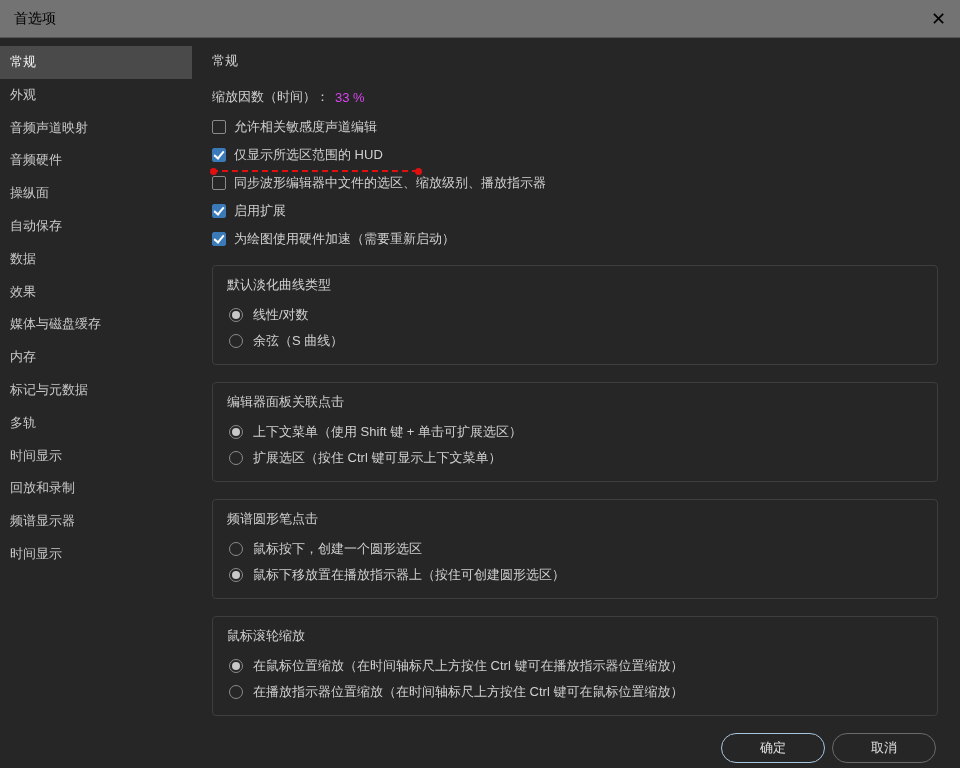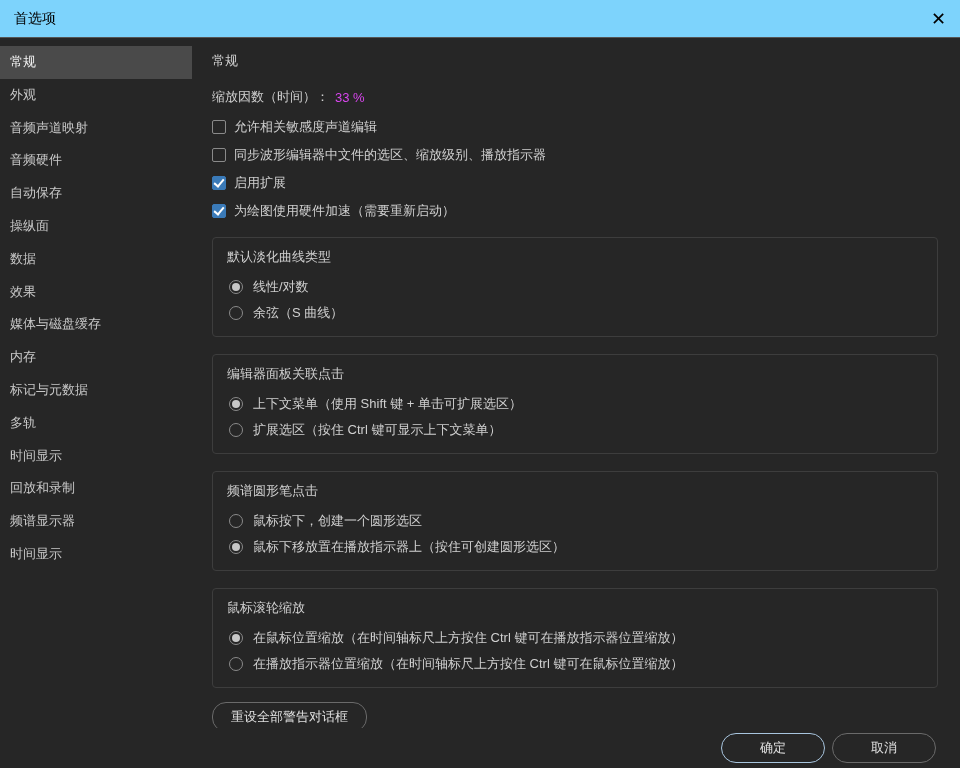--- a/index.html
+++ b/index.html
@@ -1,17 +1,17 @@
 <!DOCTYPE html>
 <html><head>
 <meta charset="utf-8">
 <style>
   * { box-sizing: border-box; margin: 0; padding: 0; }
   html, body { width: 960px; height: 768px; overflow: hidden; font-family: "Microsoft YaHei", "PingFang SC", sans-serif; font-size: 13px; background: #1e1e1e; color: #d0d0d0; }
-  .titlebar { height: 38px; background: #7dd3fc; display: flex; align-items: center; justify-content: space-between; padding: 0 14px; border-bottom: 1px solid #555; gap: 24px; }
+  .titlebar { height: 38px; background: #737373; display: flex; align-items: center; justify-content: space-between; padding: 0 14px; border-bottom: 1px solid #555; gap: 24px; }
   .titlebar .title { color: #000; font-size: 14px; }
   .titlebar .close { color: #000; font-size: 18px; cursor: pointer; font-weight: 300; }
   .body { display: flex; height: 690px; background: #262626; }
   .sidebar { width: 192px; background: #262626; padding-top: 8px; }
   .sidebar .item { padding: 6px 14px 6px 10px; color: #c8c8c8; cursor: pointer; line-height: 1.6; }
   .sidebar .item.selected { background: #4a4a4a; color: #f0f0f0; }
   .main { flex: 1; padding: 14px 22px 6px 20px; overflow: hidden; }
   .main .heading { color: #d0d0d0; margin-bottom: 18px; }
   .row { display: flex; align-items: center; margin-bottom: 14px; }
   .row.check { margin-bottom: 10px; }
@@ -42,22 +42,22 @@
   <span class="title">首选项</span>
   <span class="close">✕</span>
 </div>
 
 <div class="body">
   <div class="sidebar" id="sidebar">
       <div class="item selected">常规</div>
       <div class="item">外观</div>
       <div class="item">音频声道映射</div>
       <div class="item">音频硬件</div>
+      <div class="item">操纵面</div>
       <div class="item">自动保存</div>
-      <div class="item">操纵面</div>
       <div class="item">数据</div>
       <div class="item">效果</div>
       <div class="item">媒体与磁盘缓存</div>
       <div class="item">内存</div>
       <div class="item">标记与元数据</div>
       <div class="item">多轨</div>
       <div class="item">时间显示</div>
       <div class="item">回放和录制</div>
       <div class="item">频谱显示器</div>
       <div class="item">时间显示</div>
@@ -67,20 +67,26 @@
 
     <div class="row" style="margin-bottom:12px;">
       <span class="zoom-label">缩放因数（时间）：</span>
       <span class="zoom-val">33  %</span>
     </div>
 
     <div id="checks">
         <div class="row check">
           <span class="cb"></span>
           <span>允许相关敏感度声道编辑</span>
+        </div>
+        <div class="row check annot">
+          <span class="cb checked"></span>
+          <span>仅显示所选区范围的 HUD</span>
+          <span class="annot-dot left"></span>
+          <span class="annot-dot right"></span>
         </div>
         <div class="row check">
           <span class="cb"></span>
           <span>同步波形编辑器中文件的选区、缩放级别、播放指示器</span>
         </div>
         <div class="row check">
           <span class="cb checked"></span>
           <span>启用扩展</span>
         </div>
         <div class="row check">

